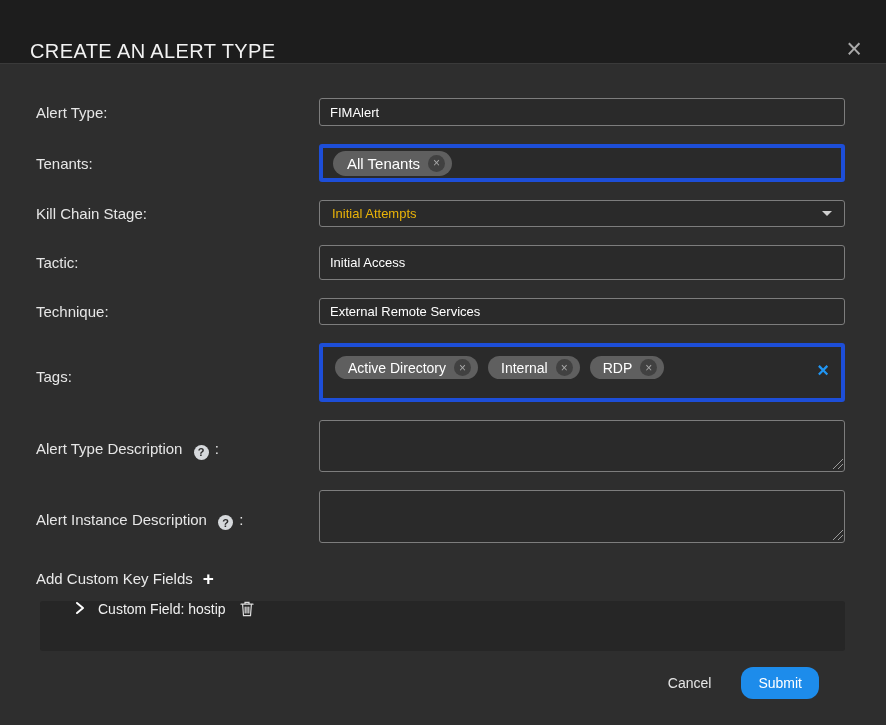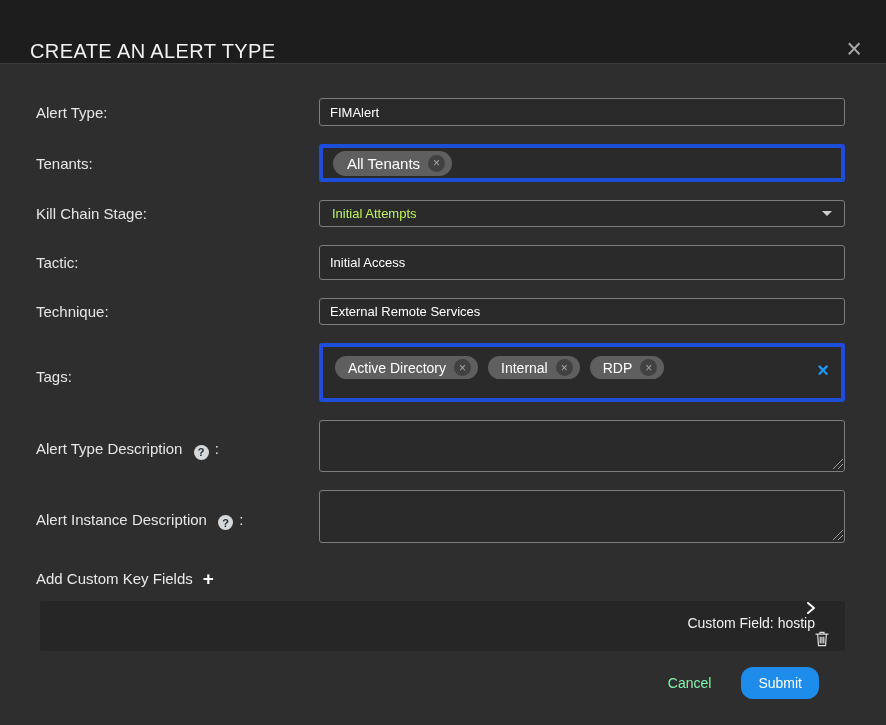--- a/index.html
+++ b/index.html
@@ -37,21 +37,21 @@
 
   .text-input {
     width:100%; height:28px;
     background:#2a2a2a; border:1px solid #7d7d7d; border-radius:3px;
     color:#fff; font-size:13px; padding:0 10px; font-family:inherit;
     outline:none;
   }
   .select {
     height:27px; display:flex; align-items:center; justify-content:space-between;
     padding:0 12px; border:1px solid #7d7d7d; border-radius:3px;
-    background:#2a2a2a; font-size:13px; color:#bef264; cursor:pointer;
+    background:#2a2a2a; font-size:13px; color:#eab308; cursor:pointer;
   }
   .caret {
     width:0; height:0;
     border-left:5px solid transparent; border-right:5px solid transparent;
     border-top:5px solid #cfcfcf;
   }
 
   .chipbox {
     border:4px solid #1d4ed8; border-radius:3px; background:#2a2a2a;
     display:flex; align-items:center; padding:4px 10px; cursor:text;
@@ -103,34 +103,33 @@
     display:flex; align-items:center; font-size:15px;
     margin:26px 0 13px; color:#e9e9e9;
   }
   .plus {
     color:#ffffff; font-size:19px; font-weight:bold;
     margin-left:10px; line-height:1; cursor:pointer;
   }
 
   .custom-bar {
     background:#262626; border-radius:3px; height:50px;
-    display:flex; align-items:flex-end; padding:0 16px 0 34px;
+    display:flex; align-items:flex-start; padding:0 16px 0 34px;
     margin-left:4px;
-    flex-direction:column;
   }
   .chev-right { margin-right:12px; cursor:pointer; display:flex; }
   .custom-label { font-size:14px; color:#f0f0f0; margin-right:14px; }
   .trash-btn { background:none; border:none; padding:0; cursor:pointer; display:flex; }
 
   .footer {
     display:flex; justify-content:flex-end; align-items:center;
     padding:16px 26px 0 0;
   }
   .cancel-btn {
-    background:none; border:none; color:#86efac; font-size:14px;
+    background:none; border:none; color:#e5e5e5; font-size:14px;
     margin-right:30px; cursor:pointer; font-family:inherit; padding:0;
   }
   .submit-btn {
     background:#1d8ceb; color:#fff; border:none; border-radius:12px;
     font-size:14px; padding:8px 17px; cursor:pointer; font-family:inherit;
   }
 </style>
 </head>
 <body>
 

